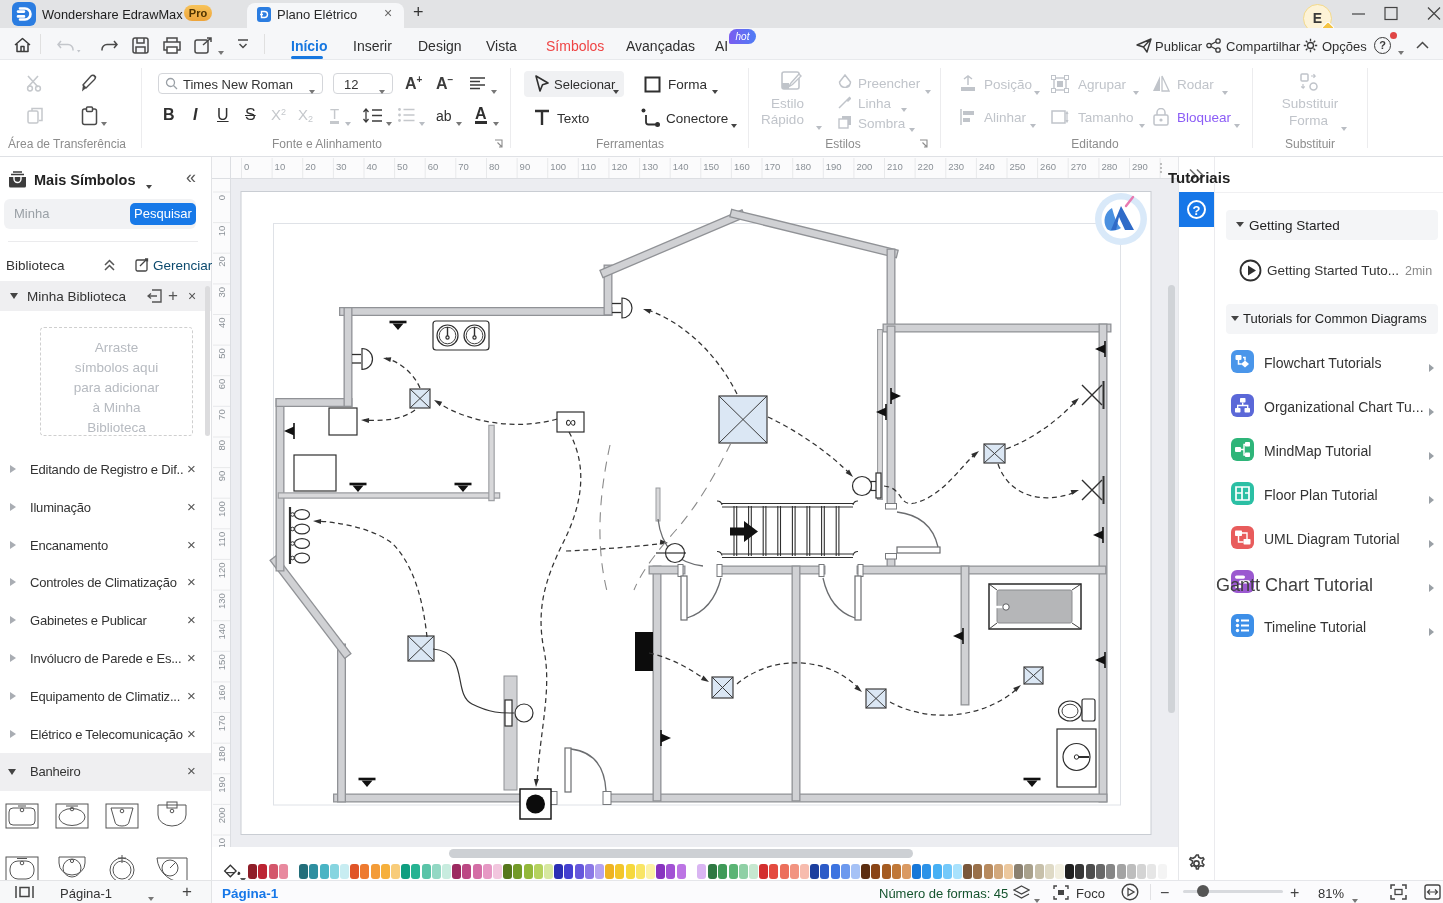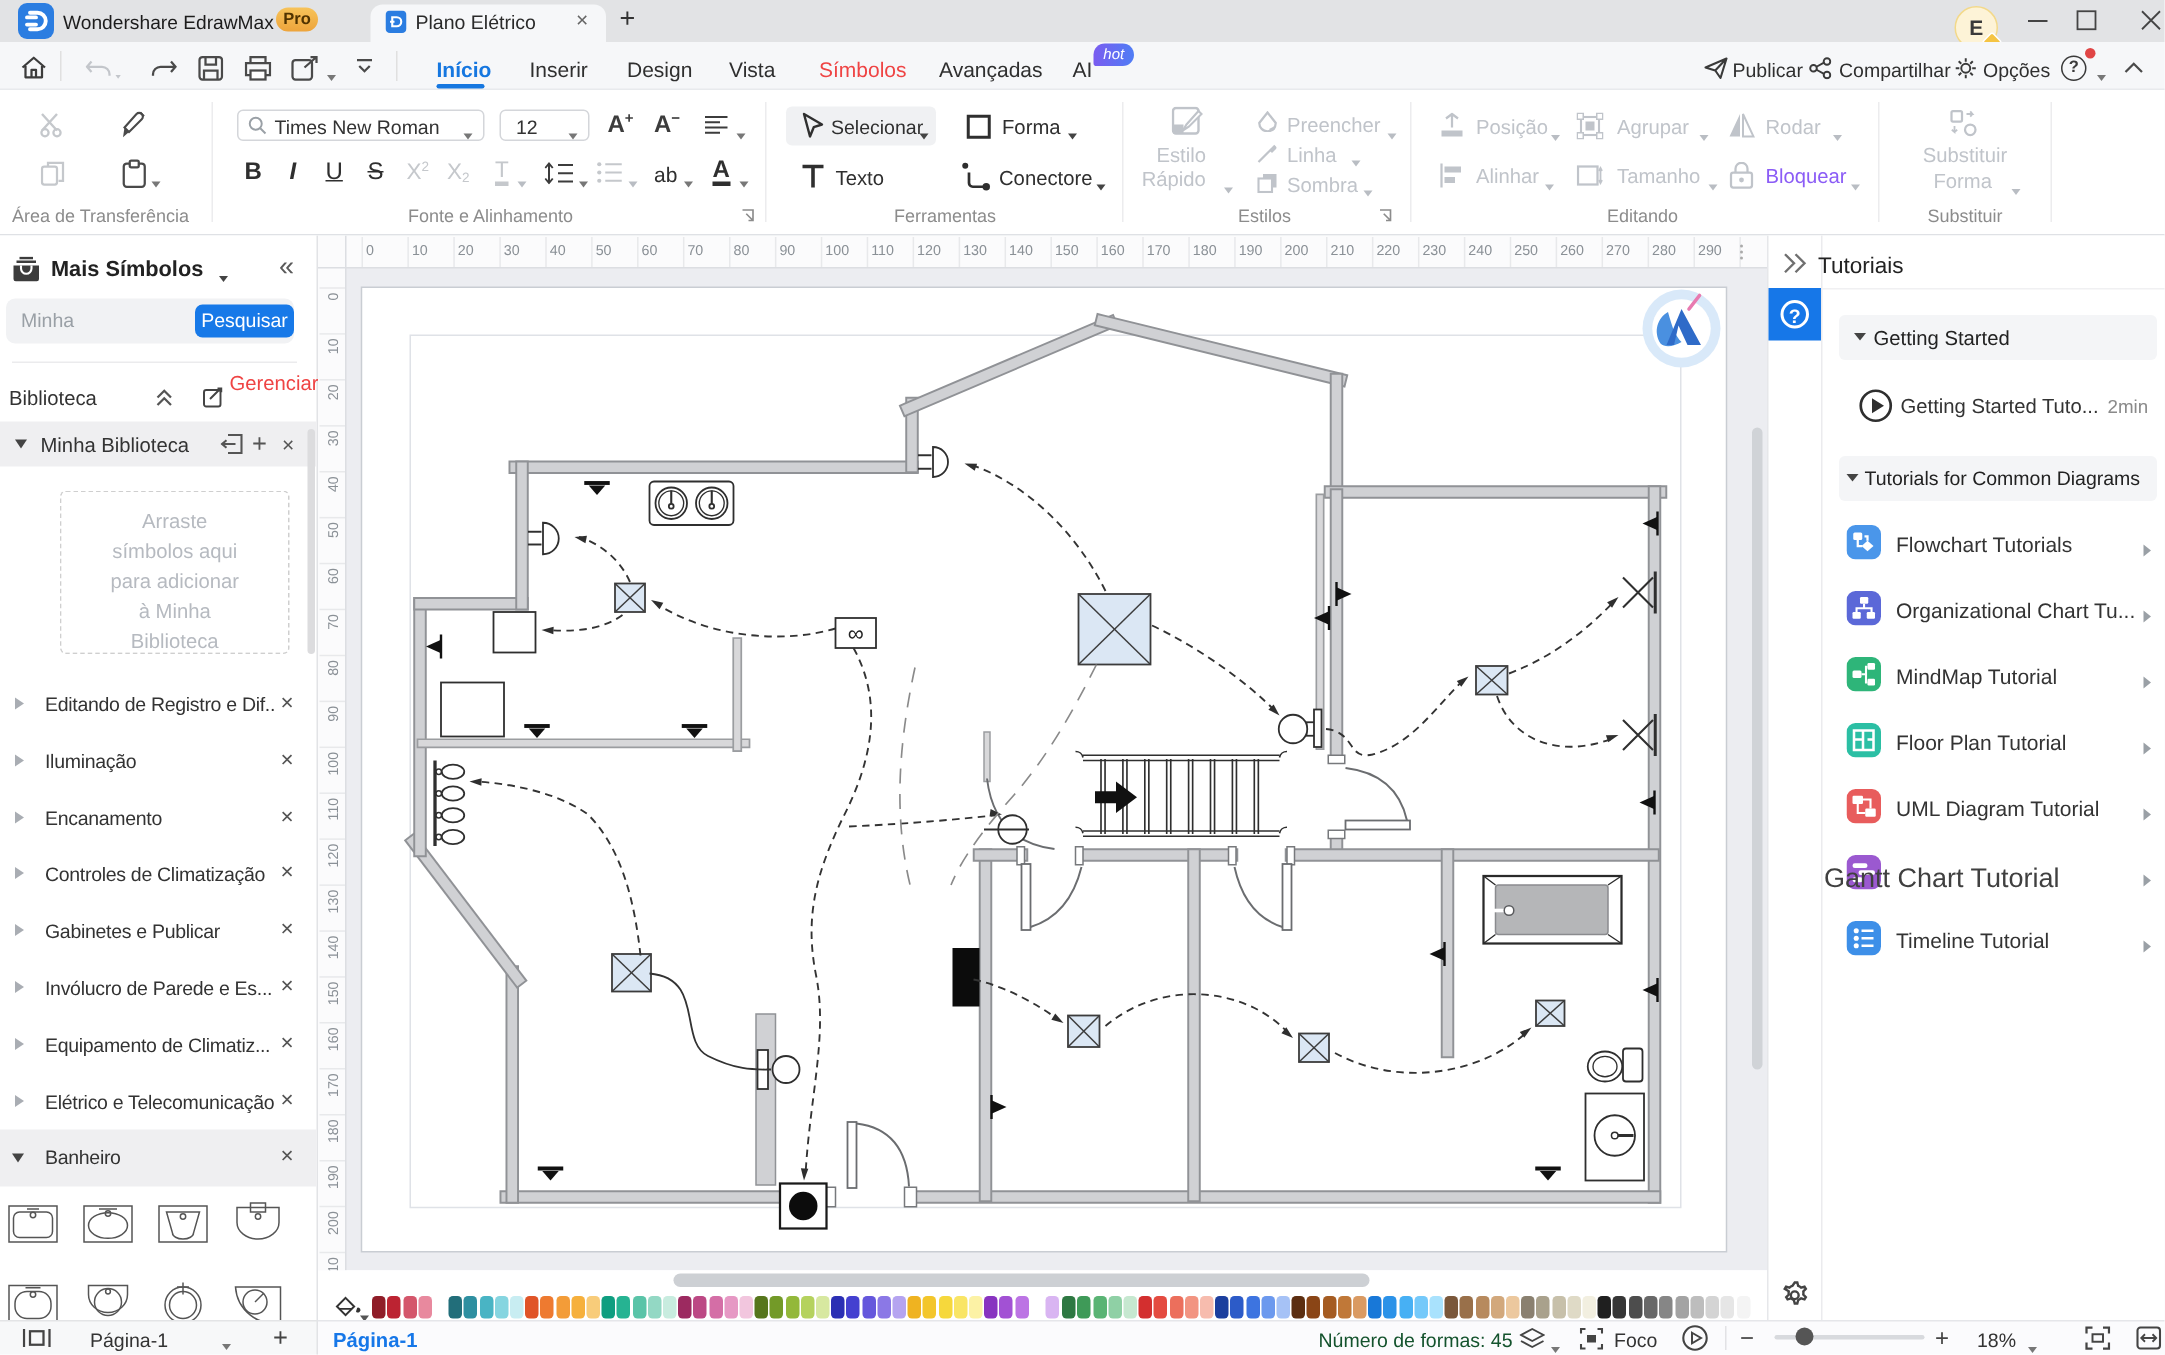--- a/index.html
+++ b/index.html
@@ -285,21 +285,21 @@
 <div class="ab" style="left:130px;top:203px;width:66px;height:22px;background:#1779e8;border-radius:5px;color:#fff;font-size:13px;text-align:center;line-height:22px">Pesquisar</div>
 <div class="ab" style="left:8px;top:241px;width:190px;height:1px;background:#ebebed"></div>
 <div class="ab" style="left:6px;top:258px;font-size:13.5px;color:#333">Biblioteca</div>
 <svg class="ab" style="left:103px;top:259px" width="13" height="13">
     <path d="M2 6 L6.5 1.5 L11 6 M2 11 L6.5 6.5 L11 11" fill="none" stroke="#555" stroke-width="1.5"></path>
   </svg>
 <svg class="ab" style="left:135px;top:258px" width="14" height="14">
     <rect x="1" y="2" width="11" height="11" rx="1.5" fill="none" stroke="#444" stroke-width="1.3"></rect>
     <path d="M5 8 L12 1 M10 1 h2.5 v2.5" fill="none" stroke="#444" stroke-width="1.3"></path>
   </svg>
-<div class="ab" style="left:153px;top:248px;font-size:13.5px;color:#ef4444">Gerenciar</div>
+<div class="ab" style="left:153px;top:258px;font-size:13.5px;color:#0c4a6e">Gerenciar</div>
 <div class="ab" style="left:0;top:281px;width:211px;height:30px;background:#efeff1"></div>
 <div class="ab" style="left:10px;top:293px;width:0;height:0;border-left:4.5px solid transparent;border-right:4.5px solid transparent;border-top:6px solid #444"></div>
 <div class="ab" style="left:27px;top:289px;font-size:13.5px;color:#333">Minha Biblioteca</div>
 <svg class="ab" style="left:147px;top:289px" width="15" height="14">
     <path d="M5 1 h9 v12 h-9" fill="none" stroke="#555" stroke-width="1.4"></path>
     <path d="M10 7 h-9 M4 4.5 L1 7 l3 2.5" fill="none" stroke="#555" stroke-width="1.4"></path>
   </svg>
 <div class="ab" style="left:168px;top:286px;font-size:17px;color:#555;font-weight:300">+</div>
 <div class="ab" style="left:188px;top:288px;font-size:14px;color:#555">×</div>
 <div class="ab" style="left:205px;top:286px;width:5px;height:150px;background:#dcdcde;border-radius:3px"></div>
@@ -837,21 +837,21 @@
 <svg class="ab" style="left:1188px;top:168px" width="17" height="15">
     <path d="M2 1.5 L8 7.5 L2 13.5 M9 1.5 L15 7.5 L9 13.5" fill="none" stroke="#707070" stroke-width="1.6"></path>
   </svg>
 <div class="ab" style="left:1179px;top:192px;width:35px;height:35px;background:#1677e8"></div>
 <div class="ab" style="left:1187px;top:200px;width:19px;height:19px;border:2px solid #fff;border-radius:50%;color:#fff;font-weight:bold;font-size:13px;text-align:center;line-height:18px">?</div>
 <svg class="ab" style="left:1186px;top:853px" width="21" height="21" viewBox="0 0 21 21">
     <path d="M10.5 2 l1.7 0 .6 2.3 a6.5 6.5 0 0 1 1.9 1.1 l2.3-.7 .9 1.5-1.7 1.7a6.5 6.5 0 0 1 0 2.2 l1.7 1.7-.9 1.5-2.3-.7a6.5 6.5 0 0 1-1.9 1.1 l-.6 2.3h-1.7 l-.6-2.3a6.5 6.5 0 0 1-1.9-1.1 l-2.3 .7-.9-1.5 1.7-1.7a6.5 6.5 0 0 1 0-2.2 L3.8 6.2l.9-1.5 2.3 .7a6.5 6.5 0 0 1 1.9-1.1 Z" fill="none" stroke="#444" stroke-width="1.6"></path>
     <circle cx="10.5" cy="10.5" r="2.6" fill="none" stroke="#444" stroke-width="1.6"></circle>
   </svg>
 <div class="ab" style="left:1214px;top:157px;width:229px;height:723px;background:#fff;border-left:1px solid #ebebee"></div>
-<div class="ab" style="left:1212px;top:169px;font-size:15px;font-weight:normal;color:#222">Tutoriais</div>
+<div class="ab" style="left:1168px;top:169px;font-size:15px;font-weight:bold;color:#222">Tutoriais</div>
 <div class="ab" style="left:1215px;top:192px;width:228px;height:1px;background:#f0f0f2"></div>
 <div class="ab" style="left:1226px;top:210px;width:212px;height:30px;background:#f4f5f7;border-radius:4px"></div>
 <div class="ab" style="left:1236px;top:222px;width:0;height:0;border-left:4px solid transparent;border-right:4px solid transparent;border-top:5px solid #444"></div>
 <div class="ab" style="left:1249px;top:218px;font-size:13.5px;color:#222">Getting Started</div>
 <svg class="ab" style="left:1239px;top:259px" width="23" height="23">
     <circle cx="11.5" cy="11.5" r="10" fill="none" stroke="#2f2f2f" stroke-width="1.8"></circle>
     <polygon points="9,6.5 17,11.5 9,16.5" fill="#2f2f2f"></polygon>
   </svg>
 <div class="ab" style="left:1267px;top:263px;font-size:13.5px;color:#333">Getting Started Tuto...</div>
 <div class="ab" style="left:1405px;top:264px;font-size:12.5px;color:#8a8a8a">2min</div>
@@ -930,21 +930,21 @@
 <div class="ab" style="left:1076px;top:886px;font-size:13px;color:#333">Foco</div>
 <svg class="ab" style="left:1121px;top:883px" width="18" height="18">
     <circle cx="9" cy="9" r="7.8" fill="none" stroke="#444" stroke-width="1.4"></circle>
     <polygon points="7,5.5 13,9 7,12.5" fill="none" stroke="#444" stroke-width="1.3"></polygon>
   </svg>
 <div class="ab" style="left:1150px;top:884px;width:1px;height:16px;background:#e2e2e5"></div>
 <div class="ab" style="left:1160px;top:884px;font-size:16px;color:#444">−</div>
 <div class="ab" style="left:1183px;top:890px;width:100px;height:3px;background:#d8dade;border-radius:2px"></div>
 <div class="ab" style="left:1197px;top:885px;width:12px;height:12px;background:#555;border-radius:50%"></div>
 <div class="ab" style="left:1290px;top:884px;font-size:16px;color:#444;font-weight:300">+</div>
-<div class="ab" style="left:1318px;top:886px;font-size:13px;color:#333">18%</div>
+<div class="ab" style="left:1318px;top:886px;font-size:13px;color:#333">81%</div>
 <div class="ab" style="left:1352px;top:891px"><span class="car"></span></div>
 <svg class="ab" style="left:1390px;top:884px" width="17" height="16">
     <path d="M1 5 V1 h4 M12 1 h4 v4 M16 11 v4 h-4 M5 15 H1 v-4" fill="none" stroke="#444" stroke-width="1.5"></path>
     <rect x="5" y="5.5" width="7" height="5" fill="none" stroke="#444" stroke-width="1.3"></rect>
   </svg>
 <svg class="ab" style="left:1424px;top:884px" width="17" height="16">
     <rect x="1" y="1" width="15" height="14" rx="2" fill="none" stroke="#444" stroke-width="1.4"></rect>
     <path d="M4 8 h9 M6 5.5 L3.5 8 6 10.5 M11 5.5 L13.5 8 11 10.5" fill="none" stroke="#444" stroke-width="1.2"></path>
   </svg>
 </body></html>

